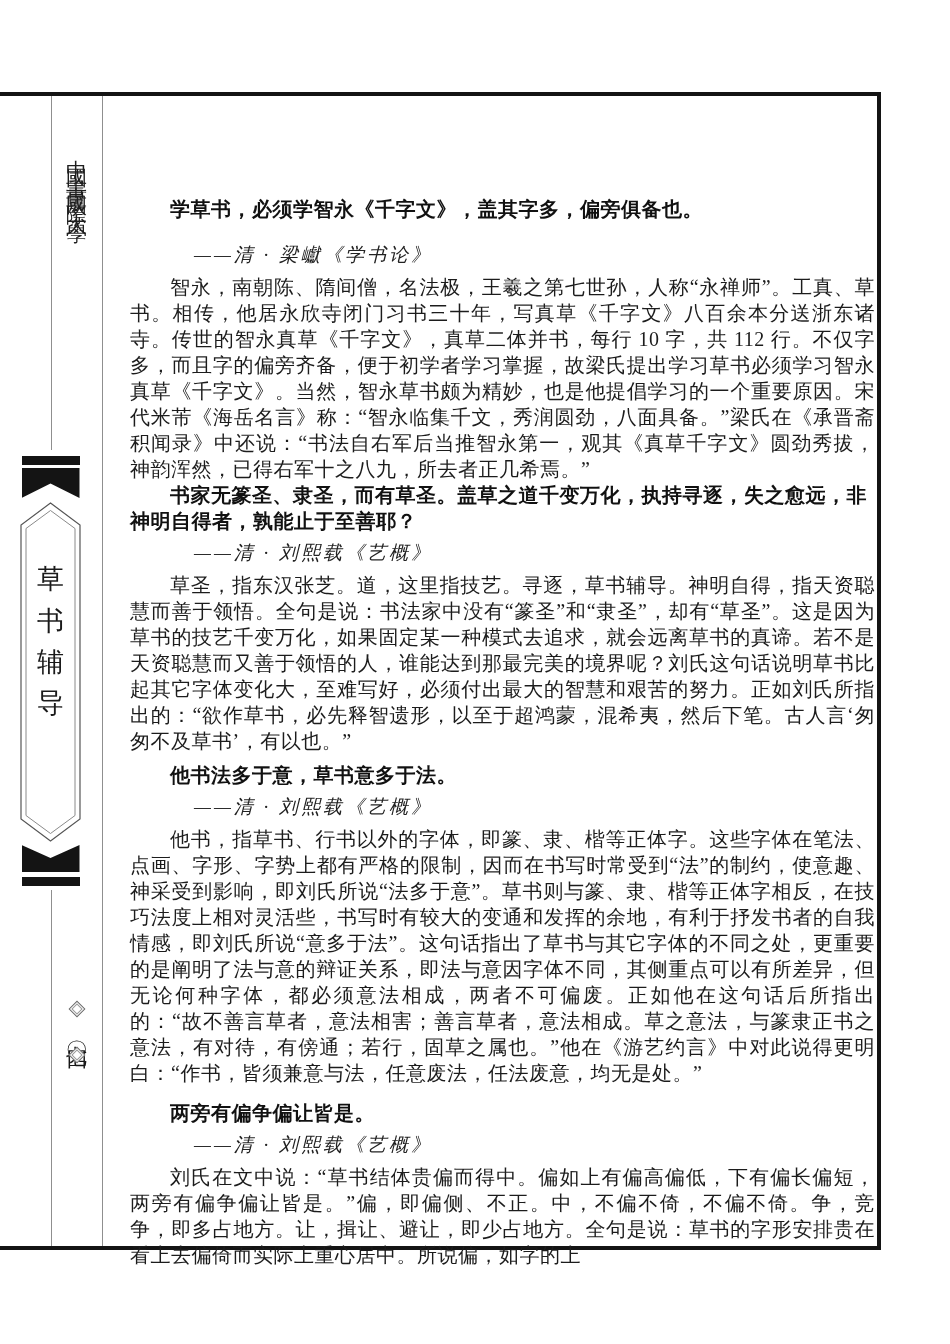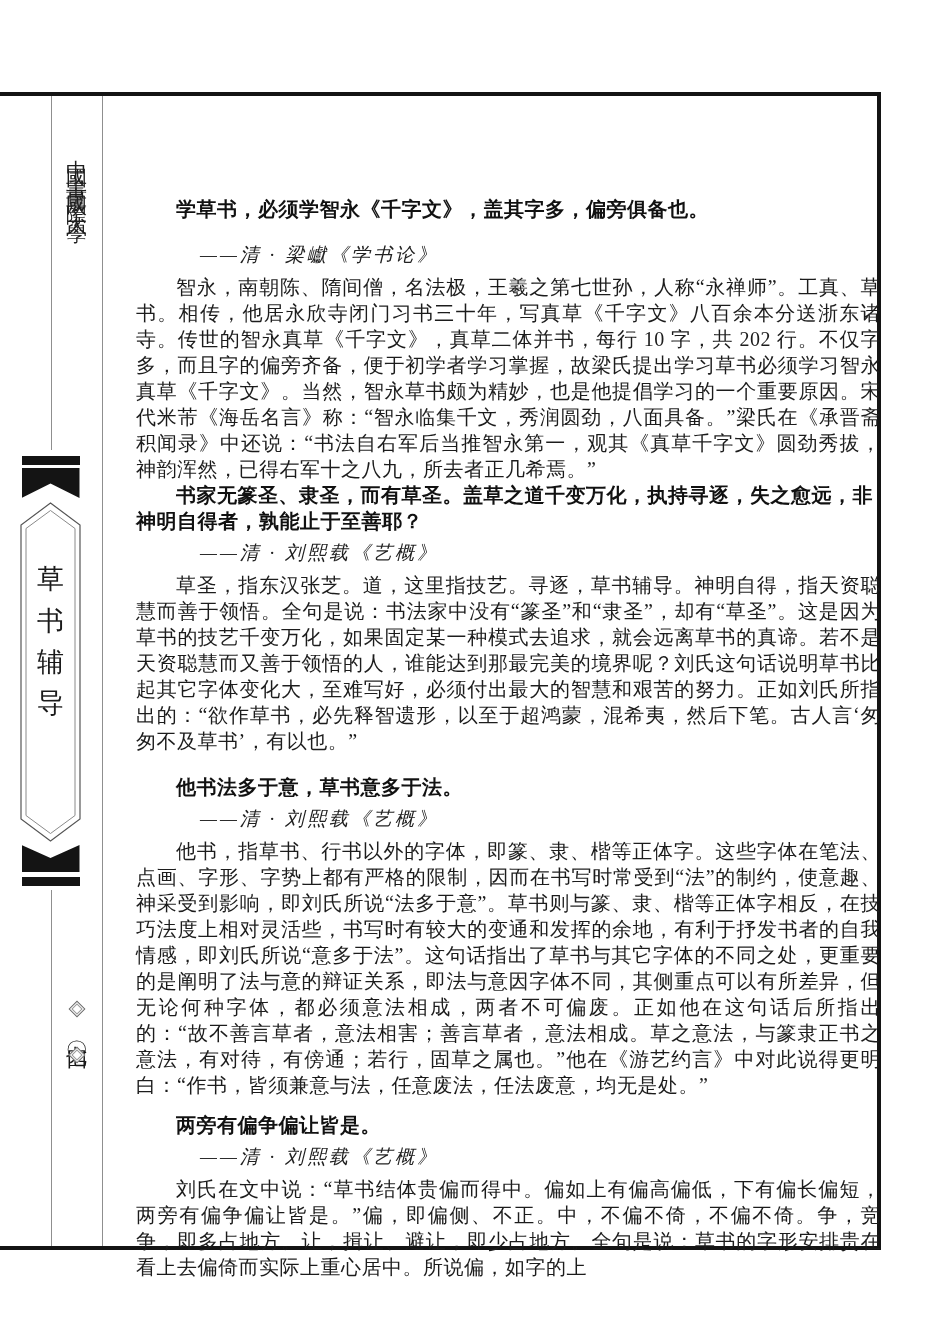--- a/index.html
+++ b/index.html
@@ -59,30 +59,30 @@
     width:12px;height:12px;border:1.5px solid #6a6a6a;background:#fff;
     transform:rotate(45deg);position:relative;box-sizing:border-box;
   }
   .diamond::after{content:"";position:absolute;inset:1px;border:1px solid #9a9a9a;}
   .folio-num{
     margin:9px 0 10px 0;font-size:21px;letter-spacing:5px;color:#161616;
   }
 
   
   .content{
-    position:absolute;left:136px;top:0;width:745px;
+    position:absolute;left:130px;top:0;width:745px;
     font-size:20px;line-height:26px;letter-spacing:0.5px;
   }
   .quote{
     font-family:"Liberation Sans","DejaVu Sans",sans-serif;
     font-weight:700;text-indent:2em;margin:0;color:#111;
   }
   .q1{margin-top:196px;}
   .q2{margin-top:0;}
-  .q3{margin-top:20px;}
+  .q3{margin-top:8px;}
   .q4{margin-top:14px;}
   .attrib{
     margin:6px 0 0 64px;font-style:italic;font-size:19px;letter-spacing:3px;
     color:#222;font-family:"Liberation Serif","DejaVu Serif",serif;
   }
   .attrib-first{margin-top:20px;}
   .commentary{
     margin:6px 0 0 0;text-indent:2em;text-align:justify;color:#1c1c1c;
   }
 </style>
@@ -116,21 +116,21 @@
   <div class="folio-wrap">
     <div class="diamond"></div>
     <div class="folio-num vtext">〇七四</div>
     <div class="diamond"></div>
   </div>
 
   <main class="content">
 
     <p class="quote q1">学草书，必须学智永《千字文》，盖其字多，偏旁俱备也。</p>
     <p class="attrib attrib-first">——清 · 梁巘《学书论》</p>
-    <p class="commentary">智永，南朝陈、隋间僧，名法极，王羲之第七世孙，人称“永禅师”。工真、草书。相传，他居永欣寺闭门习书三十年，写真草《千字文》八百余本分送浙东诸寺。传世的智永真草《千字文》，真草二体并书，每行 10 字，共 202 行。不仅字多，而且字的偏旁齐备，便于初学者学习掌握，故梁氏提出学习草书必须学习智永真草《千字文》。当然，智永草书颇为精妙，也是他提倡学习的一个重要原因。宋代米芾《海岳名言》称：“智永临集千文，秀润圆劲，八面具备。”梁氏在《承晋斋积闻录》中还说：“书法自右军后当推智永第一，观其《真草千字文》圆劲秀拔，神韵浑然，已得右军十之八九，所去者正几希焉。”</p>
+    <p class="commentary">智永，南朝陈、隋间僧，名法极，王羲之第七世孙，人称“永禅师”。工真、草书。相传，他居永欣寺闭门习书三十年，写真草《千字文》八百余本分送浙东诸寺。传世的智永真草《千字文》，真草二体并书，每行 10 字，共 112 行。不仅字多，而且字的偏旁齐备，便于初学者学习掌握，故梁氏提出学习草书必须学习智永真草《千字文》。当然，智永草书颇为精妙，也是他提倡学习的一个重要原因。宋代米芾《海岳名言》称：“智永临集千文，秀润圆劲，八面具备。”梁氏在《承晋斋积闻录》中还说：“书法自右军后当推智永第一，观其《真草千字文》圆劲秀拔，神韵浑然，已得右军十之八九，所去者正几希焉。”</p>
 
     <p class="quote q2">书家无篆圣、隶圣，而有草圣。盖草之道千变万化，执持寻逐，失之愈远，非神明自得者，孰能止于至善耶？</p>
     <p class="attrib">——清 · 刘熙载《艺概》</p>
     <p class="commentary">草圣，指东汉张芝。道，这里指技艺。寻逐，草书辅导。神明自得，指天资聪慧而善于领悟。全句是说：书法家中没有“篆圣”和“隶圣”，却有“草圣”。这是因为草书的技艺千变万化，如果固定某一种模式去追求，就会远离草书的真谛。若不是天资聪慧而又善于领悟的人，谁能达到那最完美的境界呢？刘氏这句话说明草书比起其它字体变化大，至难写好，必须付出最大的智慧和艰苦的努力。正如刘氏所指出的：“欲作草书，必先释智遗形，以至于超鸿蒙，混希夷，然后下笔。古人言‘匆匆不及草书’，有以也。”</p>
 
     <p class="quote q3">他书法多于意，草书意多于法。</p>
     <p class="attrib">——清 · 刘熙载《艺概》</p>
     <p class="commentary">他书，指草书、行书以外的字体，即篆、隶、楷等正体字。这些字体在笔法、点画、字形、字势上都有严格的限制，因而在书写时常受到“法”的制约，使意趣、神采受到影响，即刘氏所说“法多于意”。草书则与篆、隶、楷等正体字相反，在技巧法度上相对灵活些，书写时有较大的变通和发挥的余地，有利于抒发书者的自我情感，即刘氏所说“意多于法”。这句话指出了草书与其它字体的不同之处，更重要的是阐明了法与意的辩证关系，即法与意因字体不同，其侧重点可以有所差异，但无论何种字体，都必须意法相成，两者不可偏废。正如他在这句话后所指出的：“故不善言草者，意法相害；善言草者，意法相成。草之意法，与篆隶正书之意法，有对待，有傍通；若行，固草之属也。”他在《游艺约言》中对此说得更明白：“作书，皆须兼意与法，任意废法，任法废意，均无是处。”</p>
 
     <p class="quote q4">两旁有偏争偏让皆是。</p>

